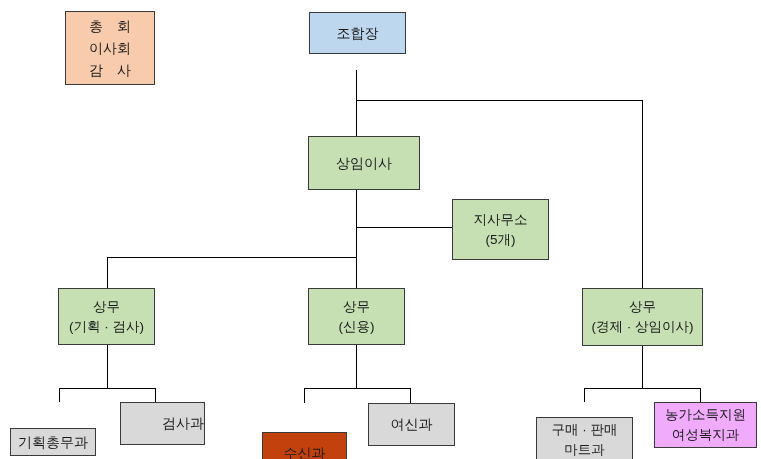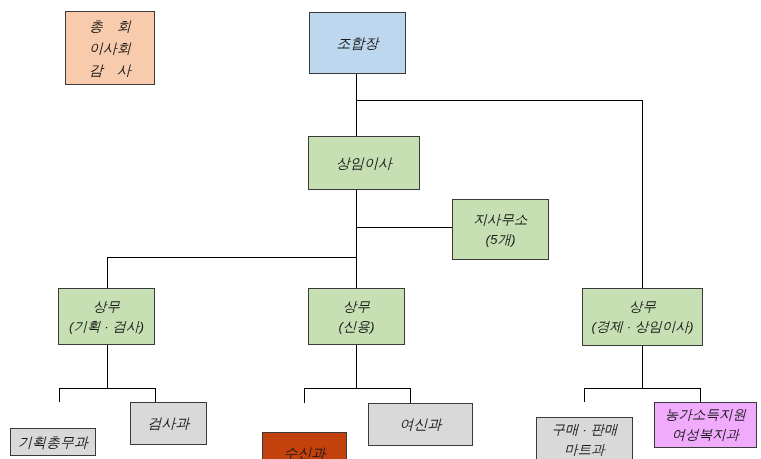--- a/index.html
+++ b/index.html
@@ -20,21 +20,20 @@
     box-sizing: border-box;
     border: 1.5px solid #3a3a3a;
     display: flex;
     flex-direction: column;
     align-items: center;
     justify-content: center;
     text-align: center;
     color: #1a1a1a;
     font-size: 14px;
     line-height: 21px;
-    font-style: italic;
   }
   .node .line-txt { white-space: pre; }
   .small { font-size: 13.5px; line-height: 20px; }
   .conn {
     position: absolute;
     background: #000000;
   }
   .conn.h { height: 1px; }
   .conn.v { width: 1px; }
 </style>
@@ -65,21 +64,21 @@
   <div class="conn h" style="left: 584px; top: 388px; width: 117px; background-color: rgb(0, 0, 0);"></div>
   <div class="conn v" style="left: 584px; top: 388px; height: 14px; background-color: rgb(0, 0, 0);"></div>
   <div class="conn v" style="left: 700px; top: 388px; height: 14px; background-color: rgb(0, 0, 0);"></div>
 
   <div class="node" style="left: 65px; top: 11px; width: 90px; height: 74px; line-height: 22px; background-color: rgb(248, 203, 173);">
     <div class="line-txt">총　회</div>
     <div class="line-txt">이사회</div>
     <div class="line-txt">감　사</div>
   </div>
 
-  <div class="node" style="left: 309px; top: 12px; width: 97px; height: 62px; background-color: rgb(189, 215, 238);">
+  <div class="node" style="left: 309px; top: 12px; width: 97px; height: 42px; background-color: rgb(189, 215, 238);">
     <div class="line-txt">조합장</div>
   </div>
 
   <div class="node" style="left: 308px; top: 136px; width: 112px; height: 54px; background-color: rgb(198, 224, 180);">
     <div class="line-txt">상임이사</div>
   </div>
 
   <div class="node small" style="left: 452px; top: 199px; width: 97px; height: 61px; background-color: rgb(198, 224, 180);">
     <div class="line-txt">지사무소</div>
     <div class="line-txt">(5개)</div>
@@ -97,29 +96,29 @@
 
   <div class="node small" style="left: 582px; top: 288px; width: 121px; height: 58px; background-color: rgb(198, 224, 180);">
     <div class="line-txt">상무</div>
     <div class="line-txt">(경제 · 상임이사)</div>
   </div>
 
   <div class="node" style="left: 10px; top: 414px; width: 86px; height: 28px; background-color: rgb(217, 217, 217); margin-top: 14px;">
     <div class="line-txt">기획총무과</div>
   </div>
 
-  <div class="node" style="left: 130px; top: 402px; width: 77px; height: 43px; background-color: rgb(217, 217, 217);">
+  <div class="node" style="left: 120px; top: 402px; width: 85px; height: 43px; background-color: rgb(217, 217, 217); align-items: flex-end;">
     <div class="line-txt">검사과</div>
   </div>
 
   <div class="node" style="left: 262px; top: 403px; width: 85px; height: 43px; background-color: #c2410c; margin-top: 29px;">
     <div class="line-txt">수신과</div>
   </div>
 
-  <div class="node" style="left: 368px; top: 403px; width: 105px; height: 43px; background-color: rgb(217, 217, 217);">
+  <div class="node" style="left: 368px; top: 403px; width: 87px; height: 43px; background-color: rgb(217, 217, 217);">
     <div class="line-txt">여신과</div>
   </div>
 
   <div class="node small" style="left: 536px; top: 417px; width: 97px; height: 46px; background-color: rgb(217, 217, 217);">
     <div class="line-txt">구매 · 판매</div>
     <div class="line-txt">마트과</div>
   </div>
 
   <div class="node small" style="left: 654px; top: 402px; width: 103px; height: 46px; background-color: #f0abfc;">
     <div class="line-txt">농가소득지원</div>

